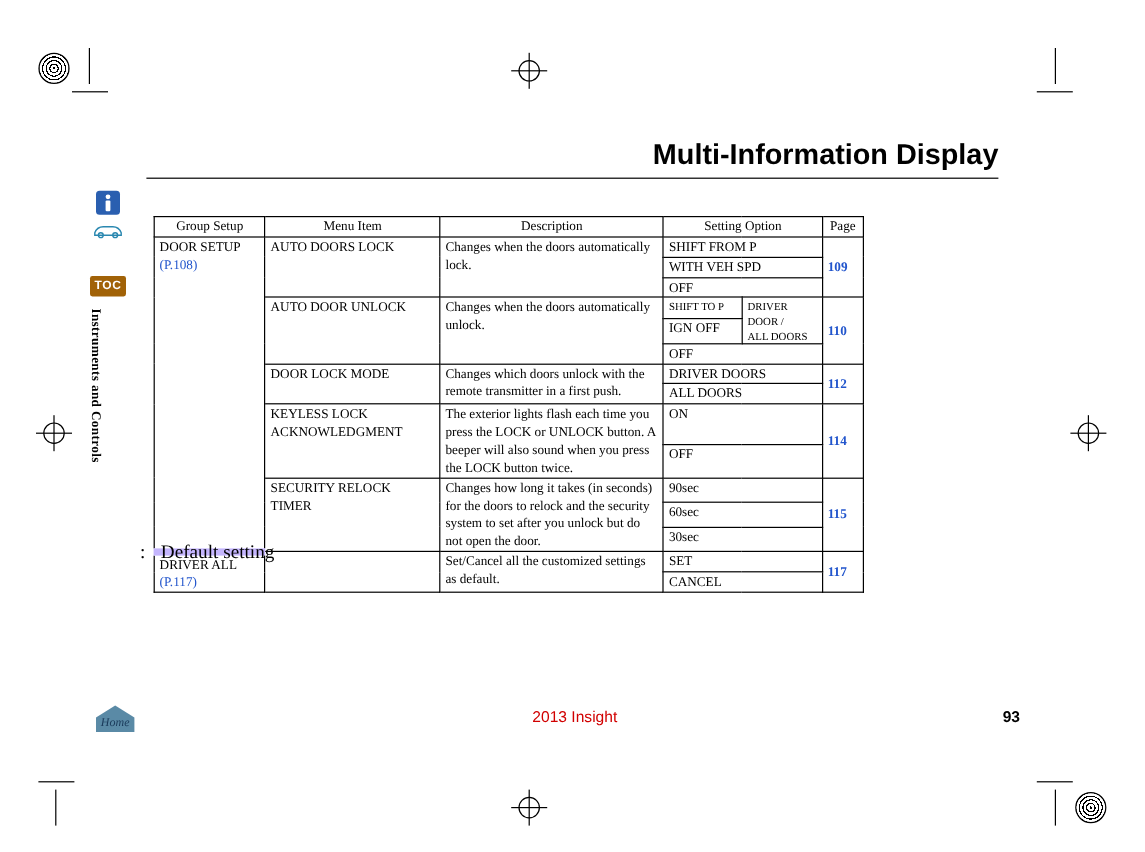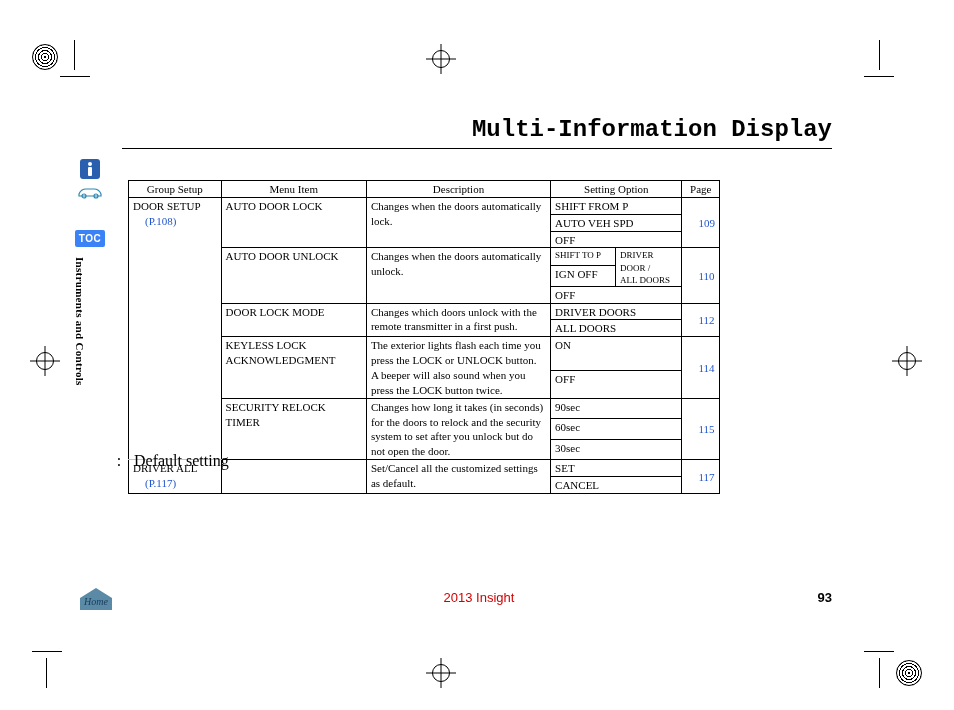--- a/index.html
+++ b/index.html
@@ -64,21 +64,21 @@
     font-family: Georgia, "Times New Roman", serif;
     font-weight: bold;
     letter-spacing: 0.3px;
   }
 
   
   #page-title {
     position: absolute;
     right: 122px;
     top: 116px;
-    font-family: Liberation Mono, monospace;
+    font-family: Liberation Sans, sans-serif;
     font-weight: bold;
     font-size: 24px;
   }
   #title-rule {
     position: absolute;
     left: 122px; right: 122px; top: 148px;
     height: 0;
     border-top: 1px solid #000;
   }
 
@@ -94,44 +94,44 @@
   #tbl th, #tbl td {
     border: 1px solid #000;
     padding: 1px 4px 0 4px;
     vertical-align: top;
     text-align: left;
   }
   #tbl th {
     font-weight: normal;
     text-align: center;
   }
-  .page-link { color: #2255cc; margin-left: 12px; }
+  .page-link { color: #2255cc; }
   .opt-small { font-size: 9px; }
-  .pageref { text-align: center; vertical-align: middle !important; }
+  .pageref { text-align: center; vertical-align: middle !important; font-weight: bold; }
   .group-ref { color: #2255cc; font-size: 11px; }
 
   #footnote {
     position: absolute;
     left: 112px; top: 452px;
     font-size: 16px;
   }
   #footnote .colon { display:inline-block; width:14px; text-align:center; }
 
   
   #footer-model {
     position: absolute;
     left: 4px; right: 0; top: 590px;
     text-align: center;
     color: #d10000;
     font-family: Arial, Helvetica, sans-serif;
     font-size: 13px;
   }
   #page-number {
     position: absolute;
-    right: 122px; top: 590px;
+    right: 104px; top: 590px;
     font-family: Arial, Helvetica, sans-serif;
     font-weight: bold;
     font-size: 13px;
   }
   #home-btn {
     position: absolute;
     left: 76px; top: 586px;
   }
 </style>
 </head>
@@ -174,21 +174,21 @@
     <rect x="1" y="1" width="20" height="20" rx="3" fill="#2a5fb0"></rect>
     <circle cx="11" cy="6" r="2" fill="#fff"></circle>
     <rect x="9" y="9" width="4" height="9" rx="1" fill="#fff"></rect>
   </svg>
   <svg width="28" height="16" viewBox="0 0 28 16">
     <path d="M3 10 Q5 5 10 5 L18 5 Q23 5 25 10 L25 12 L3 12 Z" fill="none" stroke="#2a88b0" stroke-width="1.2"></path>
     <circle cx="8" cy="12" r="2" fill="none" stroke="#2a88b0" stroke-width="1.2"></circle>
     <circle cx="20" cy="12" r="2" fill="none" stroke="#2a88b0" stroke-width="1.2"></circle>
   </svg>
   <div style="height:22px"></div>
-  <div style="background:#3b82f6;color:#fff;font:bold 10px Arial;padding:3px 4px;border-radius:2px;letter-spacing:0.5px;">TOC</div>
+  <div style="background:#a16207;color:#fff;font:bold 10px Arial;padding:3px 4px;border-radius:2px;letter-spacing:0.5px;">TOC</div>
 </div>
 
 <div id="section-label">Instruments and Controls</div>
 
 <div id="page-title">Multi-Information Display</div>
 <div id="title-rule"></div>
 
 <table id="tbl">
 <colgroup>
   <col style="width:112px">
@@ -203,31 +203,31 @@
   <th>Group Setup</th>
   <th>Menu Item</th>
   <th>Description</th>
   <th colspan="2">Setting Option</th>
   <th>Page</th>
 </tr>
 </thead>
 <tbody>
 
 <tr>
-  <td rowspan="13" style="border-bottom:1px solid #c4b5fd;">
+  <td rowspan="13" style="border-bottom:6px solid #c4b5fd;">
     <span>DOOR SETUP</span><br>
     <span class="group-ref page-link">(P.108)</span>
   </td>
-  <td rowspan="3">AUTO DOOR LOCK</td>
+  <td rowspan="3">AUTO DOORS LOCK</td>
   <td rowspan="3">Changes when the doors automatically lock.</td>
   <td colspan="2">SHIFT FROM P</td>
   <td rowspan="3" class="pageref"><span class="page-link">109</span></td>
 </tr>
 <tr>
-        <td colspan="2">AUTO VEH SPD</td>
+        <td colspan="2">WITH VEH SPD</td>
       </tr>
 <tr>
         <td colspan="2">OFF</td>
       </tr>
 
 <tr>
   <td rowspan="3">AUTO DOOR UNLOCK</td>
   <td rowspan="3">Changes when the doors automatically unlock.</td>
   <td class="opt-small">SHIFT TO P</td>
   <td rowspan="2" class="opt-small" style="vertical-align:middle">

